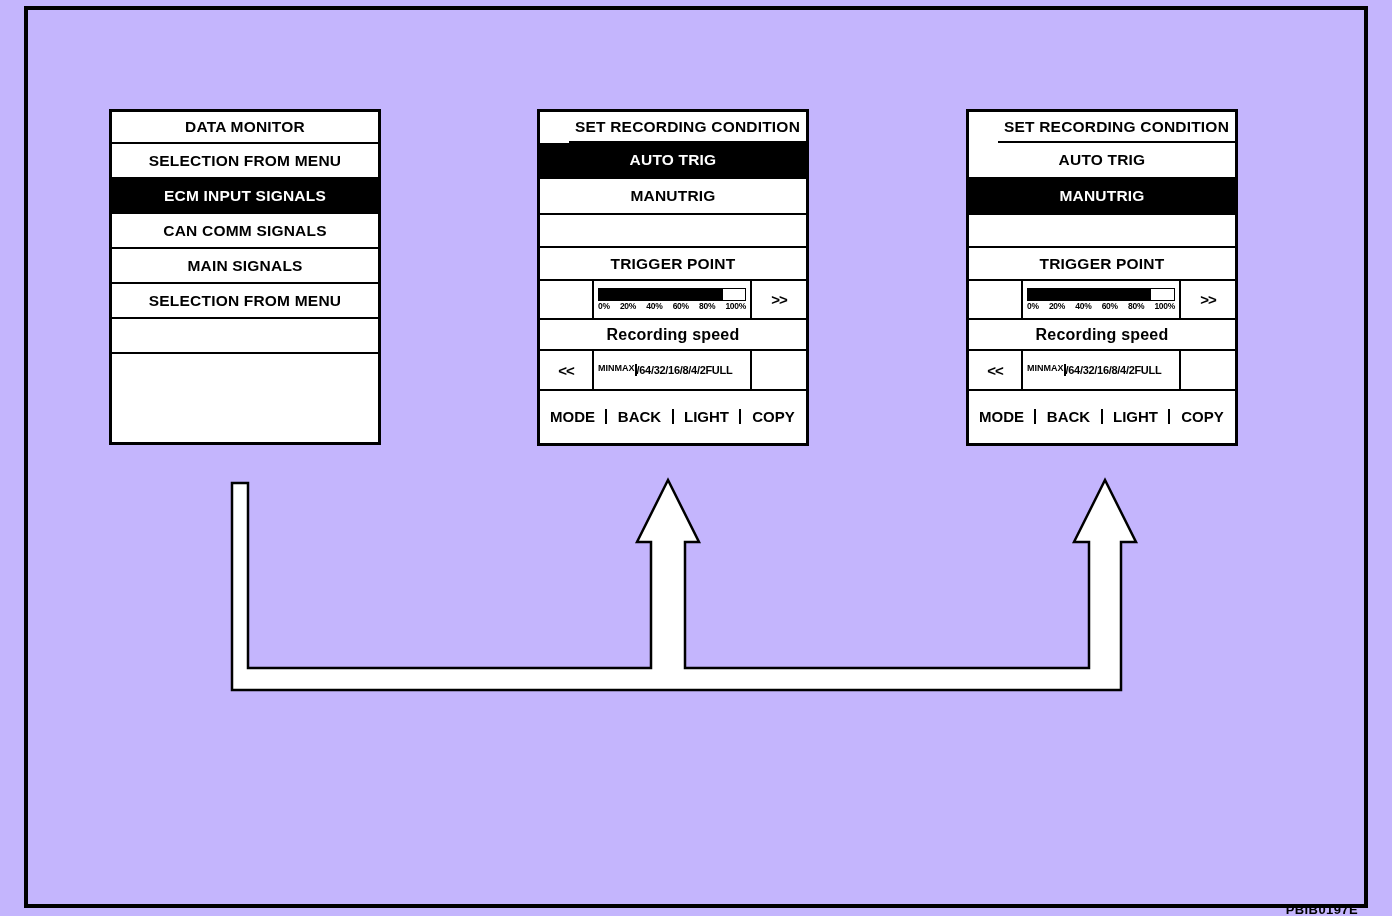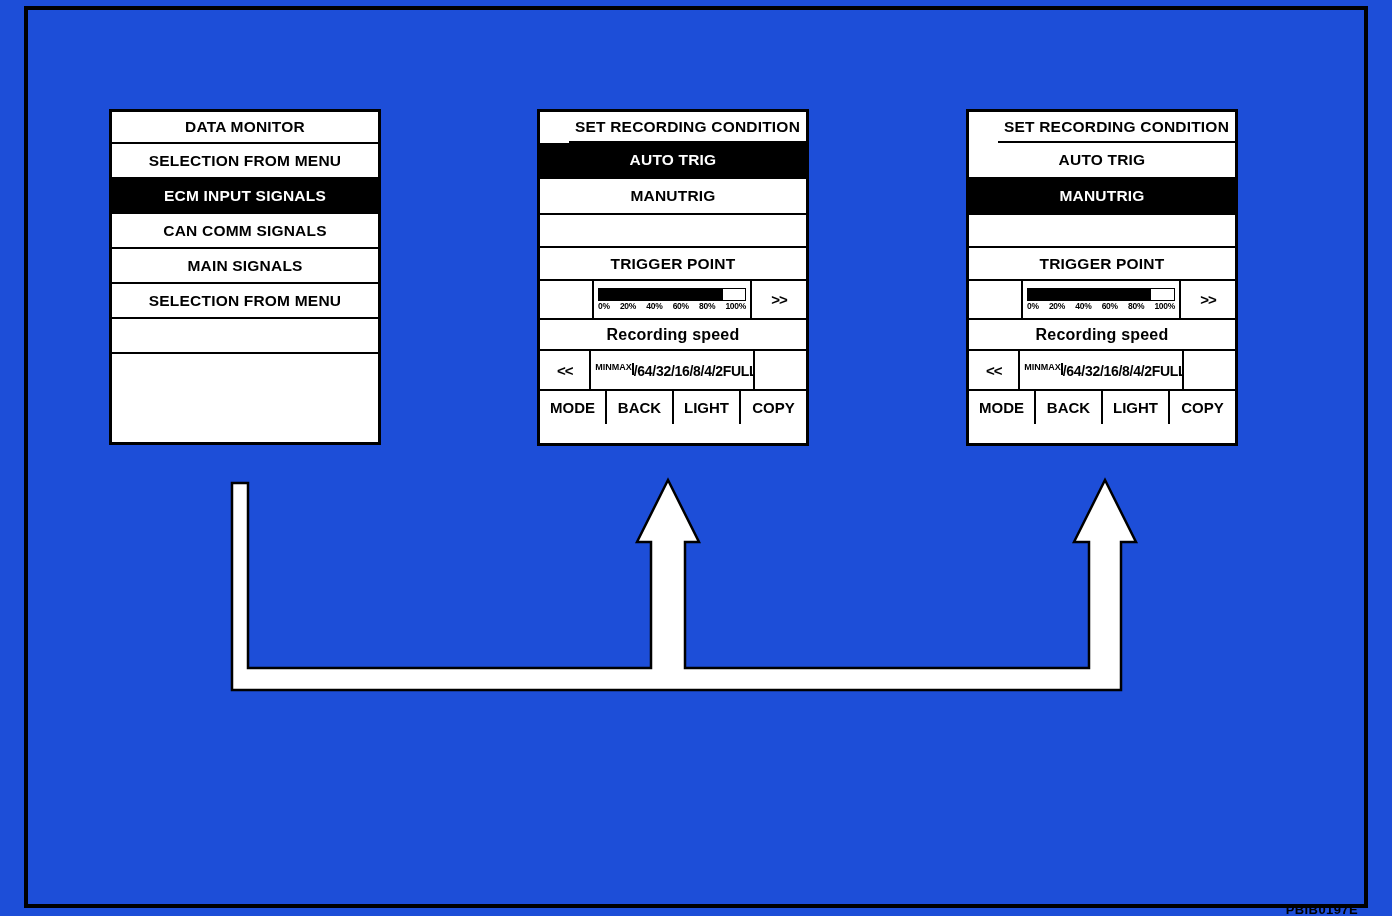--- a/index.html
+++ b/index.html
@@ -9,21 +9,21 @@
     background: #ffffff;
   }
   body {
     font-family: "Liberation Sans", sans-serif;
     color: #000000;
   }
   #canvas {
     position: relative;
     width: 1392px;
     height: 916px;
-    background: #1d4ed8;
+    background: #c4b5fd;
     overflow: hidden;
   }
   
   #outer-frame {
     position: absolute;
     left: 24px;
     top: 6px;
     width: 1344px;
     height: 902px;
     border: 4px solid #000000;
@@ -69,21 +69,21 @@
   #panel-2 { left: 537px; }
   #panel-3 { left: 966px; }
   .panel-set .r-title   { height: 31px; margin-left: 29px; }
   .panel-set .r-auto    { height: 36px; }
   .panel-set .r-manu    { height: 36px; }
   .panel-set .r-empty   { height: 33px; }
   .panel-set .r-trigtit { height: 33px; }
   .panel-set .r-trigbar { height: 39px; }
   .panel-set .r-spdtit  { height: 31px; }
   .panel-set .r-spdbar  { height: 40px; }
-  .panel-set .r-buttons { height: 33px; border-bottom: none; }
+  .panel-set .r-buttons { height: 33px; border-bottom: none; align-items: flex-end; }
   .panel-set .lbl { font-size: 15.5px; }
   .panel-set .r-spdtit .lbl { font-size: 16px; }
 
   
   .splitrow {
     display: flex;
     align-items: stretch;
     justify-content: flex-start;
     padding: 0;
   }
@@ -159,21 +159,21 @@
     background: #ffffff;
   }
   .speed-fill {
     position: absolute;
     left: 0; top: 0; bottom: 0;
     background: #000000;
   }
   .speed-ticks {
     display: flex;
     justify-content: space-between;
-    font-size: 14px;
+    font-size: 11px;
     font-weight: bold;
     line-height: 1;
     margin-top: 1px;
     letter-spacing: -0.3px;
   }
   .speed-ticks span { white-space: nowrap; }
 
   
   .btnrow { display: flex; align-items: stretch; }
   .softbtn {

